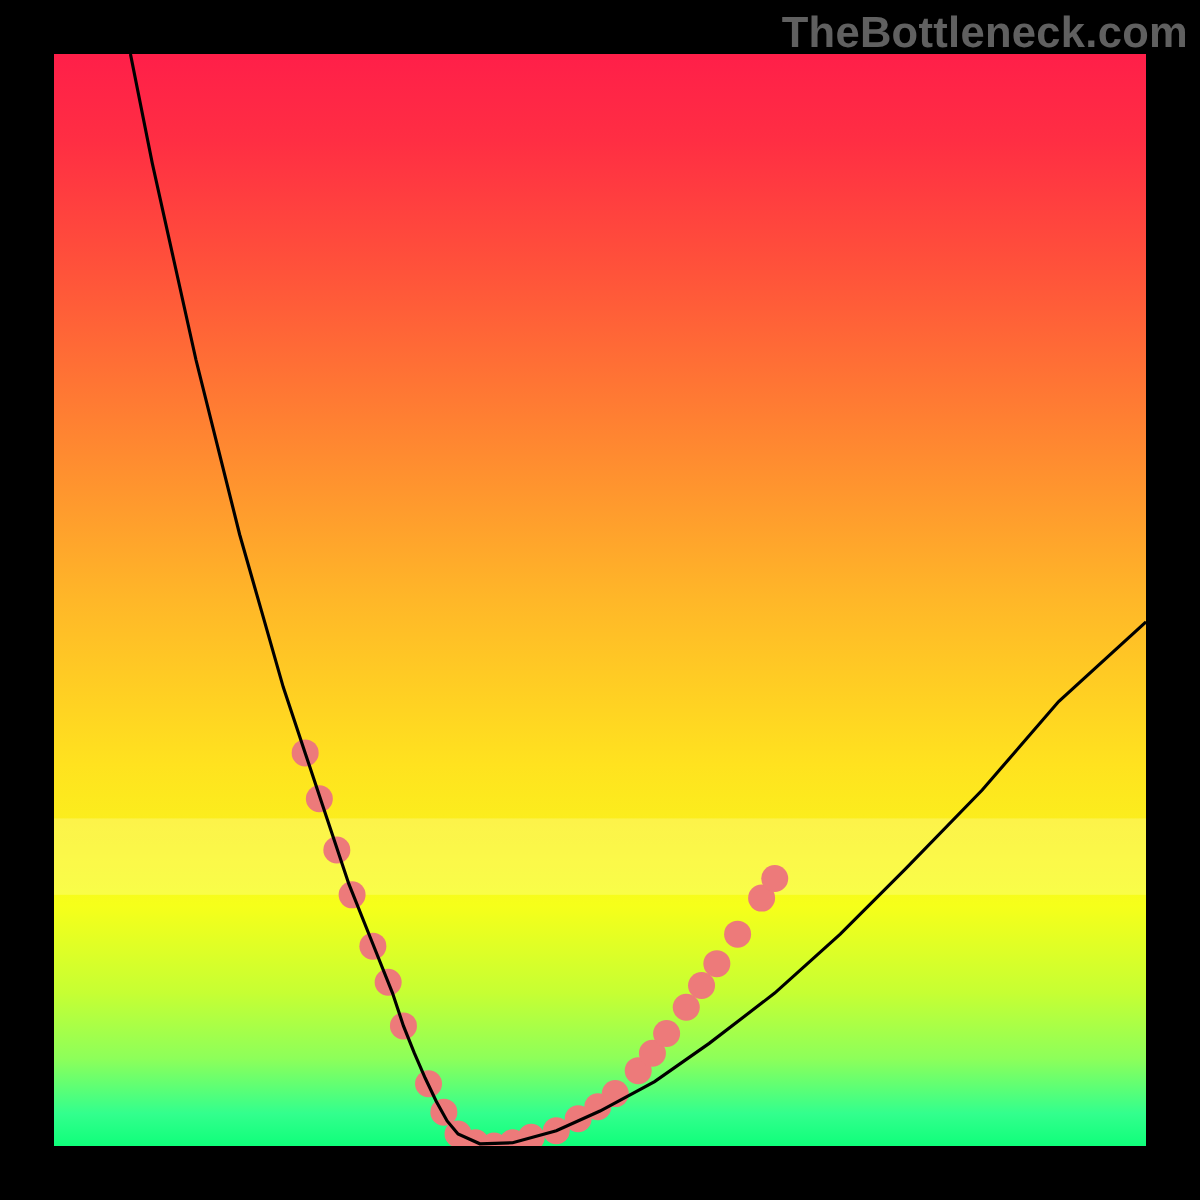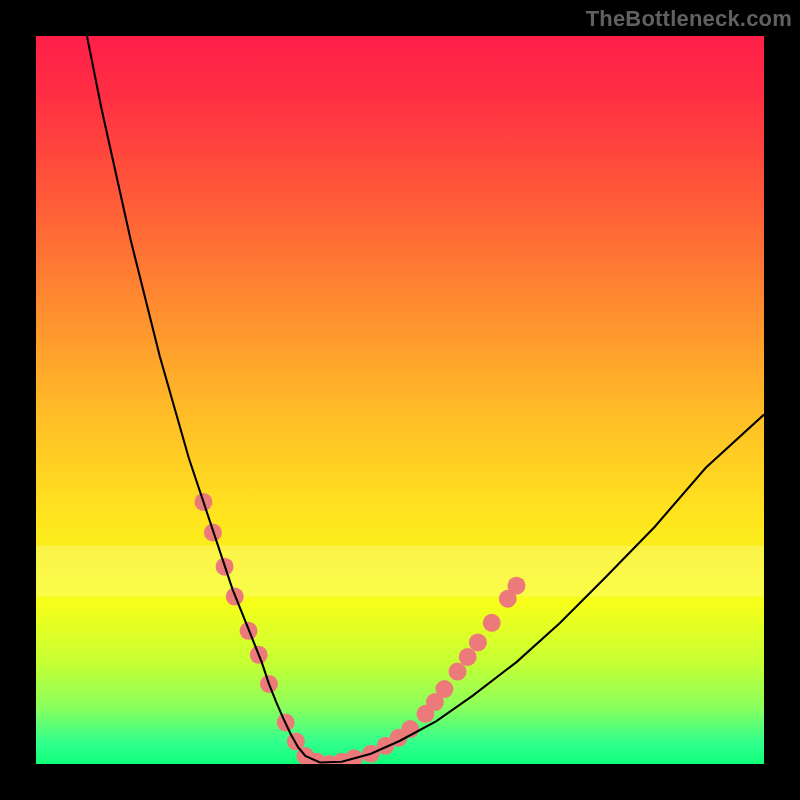--- a/index.html
+++ b/index.html
@@ -25,21 +25,21 @@
     left: 36px;
     top: 36px;
     width: 728px;
     height: 728px;
   }
   .watermark {
     position: absolute;
     right: 8px;
     top: 6px;
     color: #606060;
-    font-size: 22px;
+    font-size: 29px;
     font-weight: 600;
     letter-spacing: 0.2px;
   }
 </style>
 </head>
 <body>
 
 <div class="frame">
   <div class="watermark">TheBottleneck.com</div>
 

